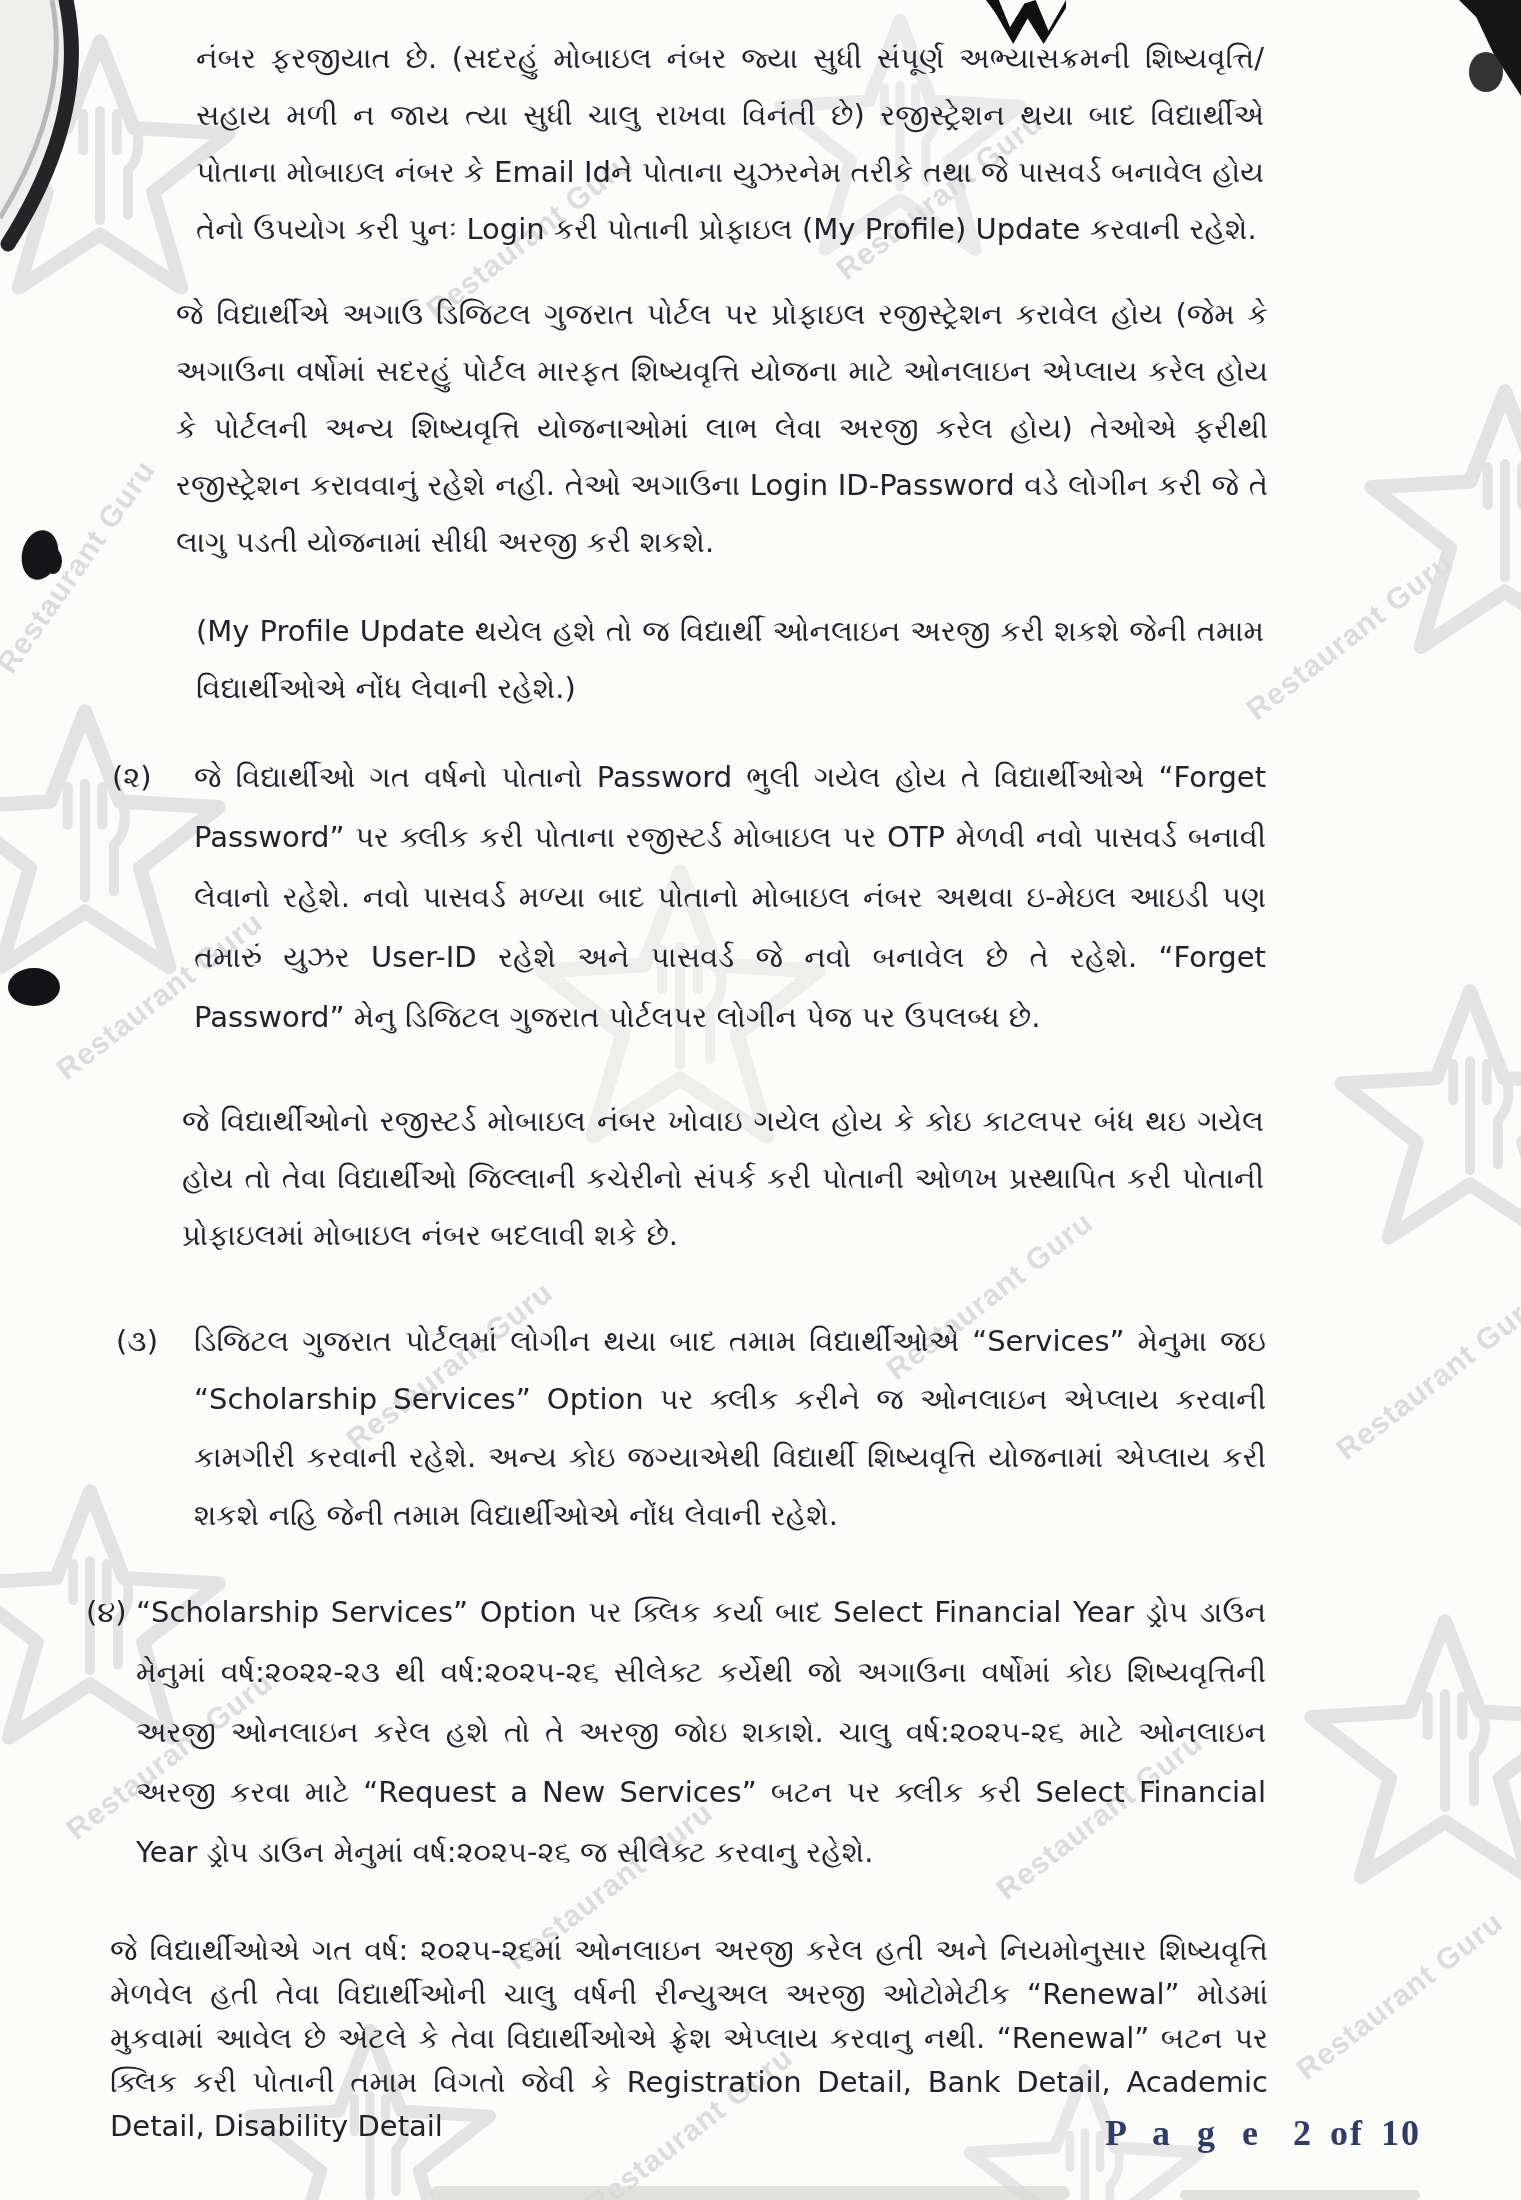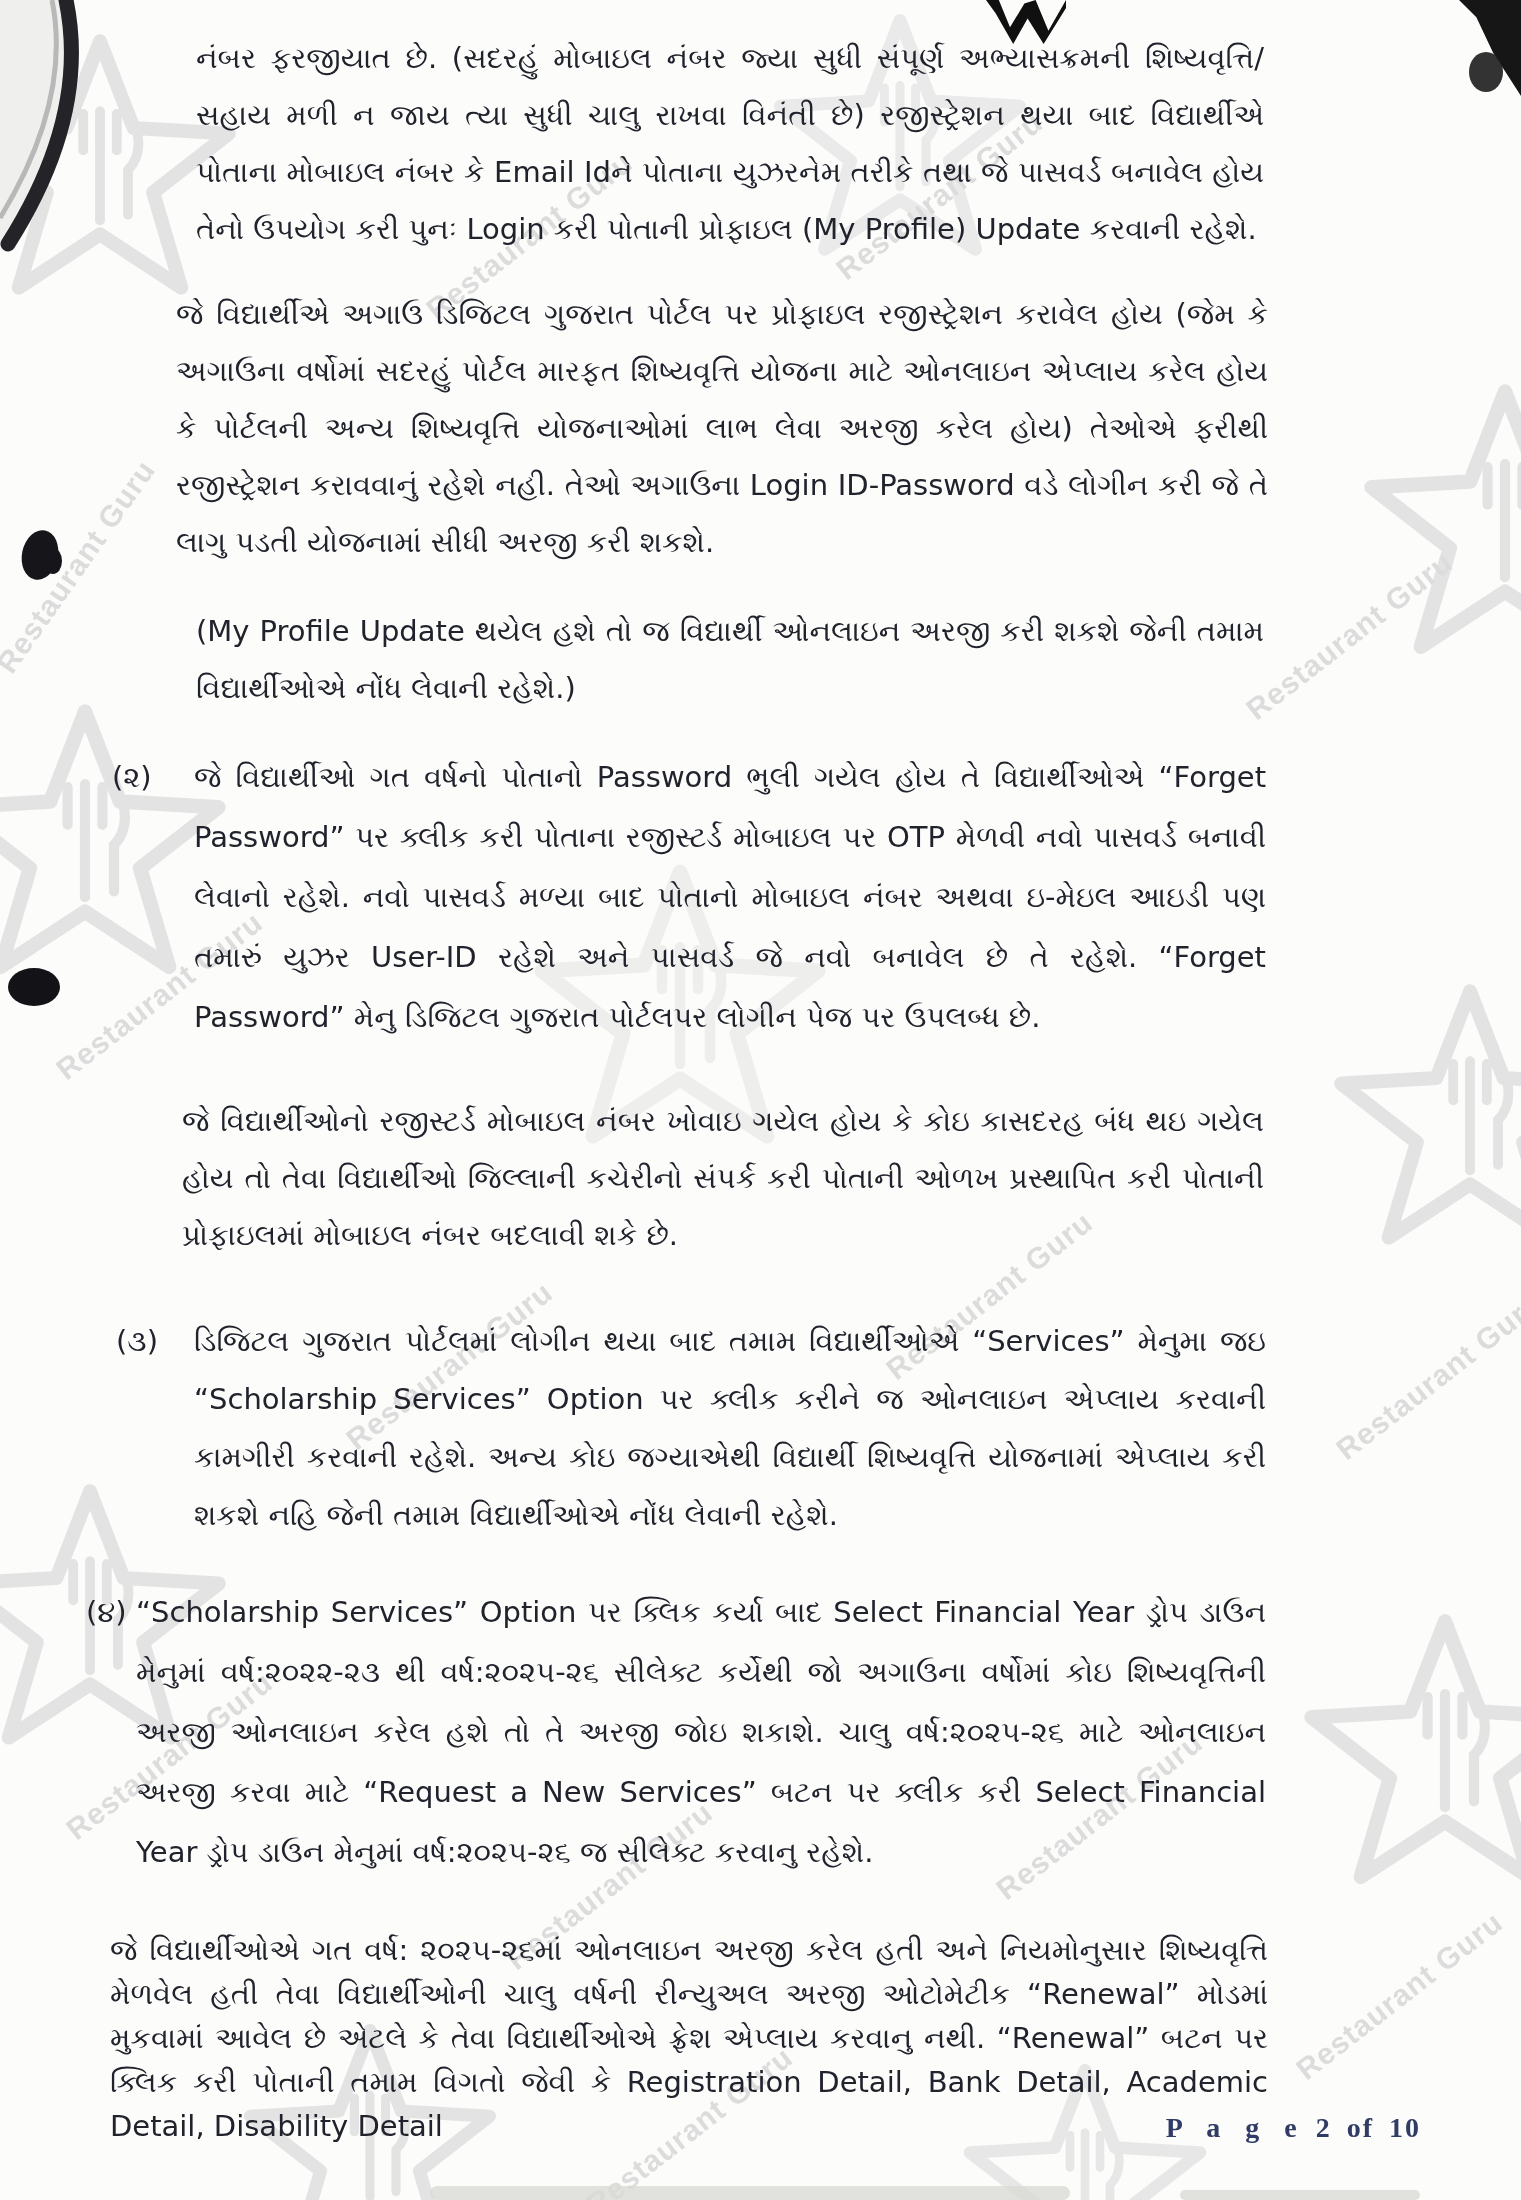--- a/index.html
+++ b/index.html
@@ -36,23 +36,23 @@
   .p6{margin-top:48px;padding-left:116px;line-height:58px;}
   .p7{margin-top:38px;padding-left:86px;line-height:60px;}
   .num-row .num{flex:0 0 auto;}
   .p4 .num{width:82px;}
   .p6 .num{width:78px;}
   .p7 .num{width:50px;}
   .num-row .ptext{flex:1 1 auto;text-align:justify;}
   
   .footer{
     position:absolute;right:100px;top:2112px;z-index:4;
-    color:#313c66;font-weight:700;font-size:28px;
+    color:#313c66;font-weight:700;font-size:36px;
     font-family:"Liberation Serif",serif;
-    display:flex;gap:10px;align-items:baseline;
+    display:flex;gap:26px;align-items:baseline;
   }
   .footer .plabel{letter-spacing:9px;}
   .footer .pvalue{letter-spacing:2px;word-spacing:6px;}
   
   .artifact{position:absolute;pointer-events:none;z-index:2;}
   .corner-tr{
     top:0;right:0;width:62px;height:96px;background:#161616;
     clip-path:polygon(100% 0,0 0,28% 18%,55% 55%,100% 100%);
   }
   .blob-tr{top:52px;right:18px;width:34px;height:40px;background:#1d1d1d;border-radius:50%;opacity:.9;}
@@ -163,21 +163,21 @@
 
     <div class="para p3">જે વિદ્યાર્થીએ અગાઉ ડિજિટલ ગુજરાત પોર્ટલ પર પ્રોફાઇલ રજીસ્ટ્રેશન કરાવેલ હોય (જેમ કે અગાઉના વર્ષોમાં સદરહું પોર્ટલ મારફત શિષ્યવૃત્તિ યોજના માટે ઓનલાઇન એપ્લાય કરેલ હોય કે પોર્ટલની અન્ય શિષ્યવૃત્તિ યોજનાઓમાં લાભ લેવા અરજી કરેલ હોય) તેઓએ ફરીથી રજીસ્ટ્રેશન કરાવવાનું રહેશે નહી. તેઓ અગાઉના Login ID-Password વડે લોગીન કરી જે તે લાગુ પડતી યોજનામાં સીધી અરજી કરી શકશે.</div>
 
     <div class="para p2">(My Profile Update થયેલ હશે તો જ વિદ્યાર્થી ઓનલાઇન અરજી કરી શકશે જેની તમામ વિદ્યાર્થીઓએ નોંધ લેવાની રહેશે.)</div>
 
     <div class="num-row p4">
       <span class="num">(૨)</span>
       <span class="ptext">જે વિદ્યાર્થીઓ ગત વર્ષનો પોતાનો Password ભુલી ગયેલ હોય તે વિદ્યાર્થીઓએ “Forget Password” પર ક્લીક કરી પોતાના રજીસ્ટર્ડ મોબાઇલ પર OTP મેળવી નવો પાસવર્ડ બનાવી લેવાનો રહેશે. નવો પાસવર્ડ મળ્યા બાદ પોતાનો મોબાઇલ નંબર અથવા ઇ-મેઇલ આઇડી પણ તમારું યુઝર User-ID રહેશે અને પાસવર્ડ જે નવો બનાવેલ છે તે રહેશે. “Forget Password” મેનુ ડિજિટલ ગુજરાત પોર્ટલપર લોગીન પેજ પર ઉપલબ્ધ છે.</span>
     </div>
 
-    <div class="para p5">જે વિદ્યાર્થીઓનો રજીસ્ટર્ડ મોબાઇલ નંબર ખોવાઇ ગયેલ હોય કે કોઇ કાસદરહ બંધ થઇ ગયેલ હોય તો તેવા વિદ્યાર્થીઓ જિલ્લાની કચેરીનો સંપર્ક કરી પોતાની ઓળખ પ્રસ્થાપિત કરી પોતાની પ્રોફાઇલમાં મોબાઇલ નંબર બદલાવી શકે છે.</div>
+    <div class="para p5">જે વિદ્યાર્થીઓનો રજીસ્ટર્ડ મોબાઇલ નંબર ખોવાઇ ગયેલ હોય કે કોઇ કાટલપર બંધ થઇ ગયેલ હોય તો તેવા વિદ્યાર્થીઓ જિલ્લાની કચેરીનો સંપર્ક કરી પોતાની ઓળખ પ્રસ્થાપિત કરી પોતાની પ્રોફાઇલમાં મોબાઇલ નંબર બદલાવી શકે છે.</div>
 
     <div class="num-row p6">
       <span class="num">(૩)</span>
       <span class="ptext">ડિજિટલ ગુજરાત પોર્ટલમાં લોગીન થયા બાદ તમામ વિદ્યાર્થીઓએ “Services” મેનુમા જઇ “Scholarship Services” Option પર ક્લીક કરીને જ ઓનલાઇન એપ્લાય કરવાની કામગીરી કરવાની રહેશે. અન્ય કોઇ જગ્યાએથી વિદ્યાર્થી શિષ્યવૃત્તિ યોજનામાં એપ્લાય કરી શકશે નહિ જેની તમામ વિદ્યાર્થીઓએ નોંધ લેવાની રહેશે.</span>
     </div>
 
     <div class="num-row p7">
       <span class="num">(૪)</span>
       <span class="ptext">“Scholarship Services” Option પર ક્લિક કર્યા બાદ Select Financial Year ડ્રોપ ડાઉન મેનુમાં વર્ષ:૨૦૨૨-૨૩ થી વર્ષ:૨૦૨૫-૨૬ સીલેક્ટ કર્યેથી જો અગાઉના વર્ષોમાં કોઇ શિષ્યવૃત્તિની અરજી ઓનલાઇન કરેલ હશે તો તે અરજી જોઇ શકાશે. ચાલુ વર્ષ:૨૦૨૫-૨૬ માટે ઓનલાઇન અરજી કરવા માટે “Request a New Services” બટન પર ક્લીક કરી Select Financial Year ડ્રોપ ડાઉન મેનુમાં વર્ષ:૨૦૨૫-૨૬ જ સીલેક્ટ કરવાનુ રહેશે.</span>
     </div>

